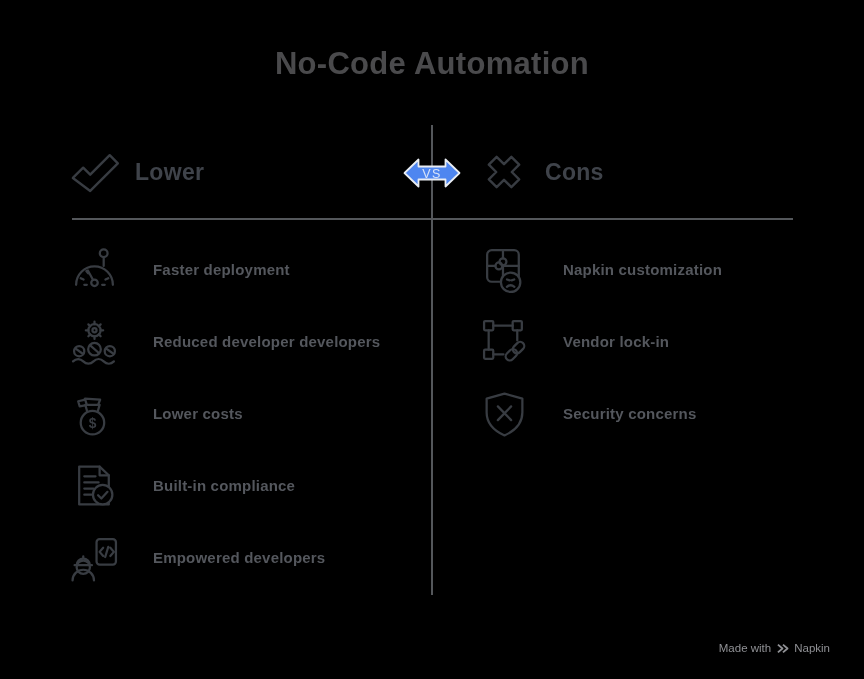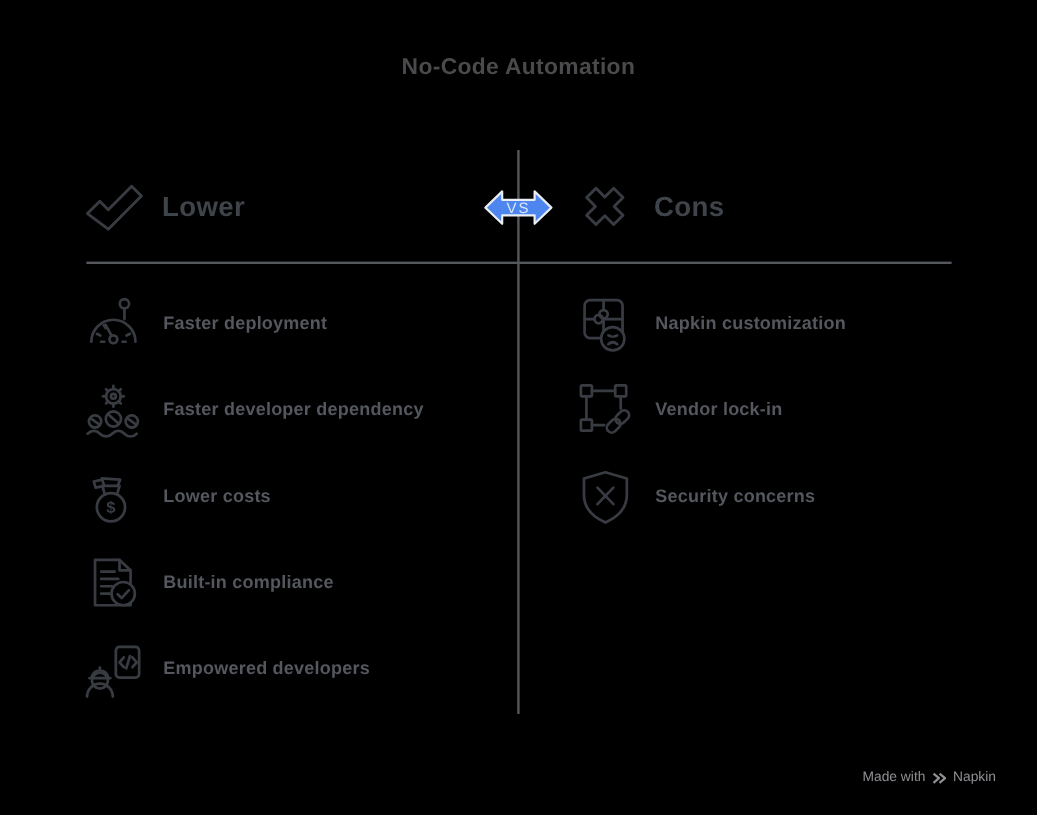--- a/index.html
+++ b/index.html
@@ -2,35 +2,35 @@
 <html><head>
 <meta charset="utf-8">
 <style>
   html,body{margin:0;padding:0;background:#000;}
   #canvas{
     position:relative;width:864px;height:679px;background:#000000;
     font-family:"Liberation Sans",sans-serif;overflow:hidden;
   }
   .title{
     position:absolute;left:0;right:0;top:46px;margin:0;text-align:center;
-    font-size:19px;font-weight:700;color:#4a4a4c;letter-spacing:.3px;
+    font-size:31px;font-weight:700;color:#4a4a4c;letter-spacing:.3px;
   }
   .vline{position:absolute;left:431px;top:125px;width:1.6px;height:470px;background:#54575b;}
   .hline{position:absolute;left:72px;top:218px;width:721px;height:1.6px;background:#54575b;}
   .vs{position:absolute;left:403px;top:150px;width:58px;height:46px;z-index:3;text-decoration:underline;}
   .col-header{position:absolute;top:144px;height:56px;display:flex;align-items:center;gap:15px;}
   .pros-header{left:68px;}
   .cons-header{left:478px;}
   .hicon{width:52px;height:52px;display:inline-block;}
   .hicon svg{width:52px;height:52px;display:block;}
   .hlabel{font-size:23px;font-weight:700;color:#3f434a;letter-spacing:.3px;}
   .list{position:absolute;display:flex;flex-direction:column;gap:23px;}
   .pros-list{left:70px;top:245px;}
   .cons-list{left:480px;top:245px;}
-  .item-row{display:flex;align-items:center;gap:17px;height:49px;}
+  .item-row{display:flex;align-items:center;gap:34px;height:49px;}
   .item-icon{width:49px;height:49px;flex:0 0 49px;}
   .item-icon svg{width:49px;height:49px;display:block;}
   .item-label{font-size:15px;font-weight:600;color:#54575d;letter-spacing:.2px;}
   .footer{
     position:absolute;right:34px;top:642px;display:flex;align-items:center;gap:5px;
     font-size:11.5px;color:#8f9094;font-weight:500;
   }
   .footer .logo{display:inline-flex;align-items:center;}
 </style>
 </head>
@@ -88,21 +88,21 @@
             <circle cx="24" cy="13" r="6"></circle>
             <circle cx="24" cy="13" r="2"></circle>
             <path d="M24 4.5 v2.6 M24 18.9 v2.6 M15.5 13 h2.6 M29.9 13 h2.6 M18 7.2 l1.8 1.8 M30 7.2 l-1.8 1.8 M18 18.8 l1.8 -1.8 M30 18.8 l-1.8 -1.8"></path>
             <circle cx="9" cy="33.5" r="5"></circle>
             <circle cx="24" cy="31.5" r="6.2"></circle>
             <circle cx="39" cy="33.5" r="5"></circle>
             <path d="M5.5 31 l7 5 M19.5 27.5 l8.5 7.5 M35.5 31 l7 5"></path>
             <path d="M3 43.5 c3 -3 7 -3 10 0 c3 3 7 3 10 0 c3 -3 7 -3 10 0 c3 3 7 3 10 0"></path>
           </svg>
         </span>
-        <span class="item-label">Faster developer dependency</span>
+        <span class="item-label">Reduced developer developers</span>
       </div>
       <div class="item-row">
         <span class="item-icon">
           <svg viewBox="0 0 48 48" fill="none" stroke="#383c42" stroke-width="2.2" stroke-linecap="round" stroke-linejoin="round">
             <circle cx="22" cy="33" r="11.5"></circle>
             <path d="M17 22.5 L15 15.5 L29 15.5 L27 22.5"></path>
             <path d="M16.5 15.5 L14.5 9.5 L29.5 10.5 L27.5 15.5"></path>
             <path d="M15 10.5 l-7 1.5 l1.5 5 l5 -1"></path>
             <text x="22" y="38" text-anchor="middle" font-size="13.5" font-weight="bold" fill="#383c42" stroke="none" font-family="Liberation Sans, sans-serif">$</text>
           </svg>

